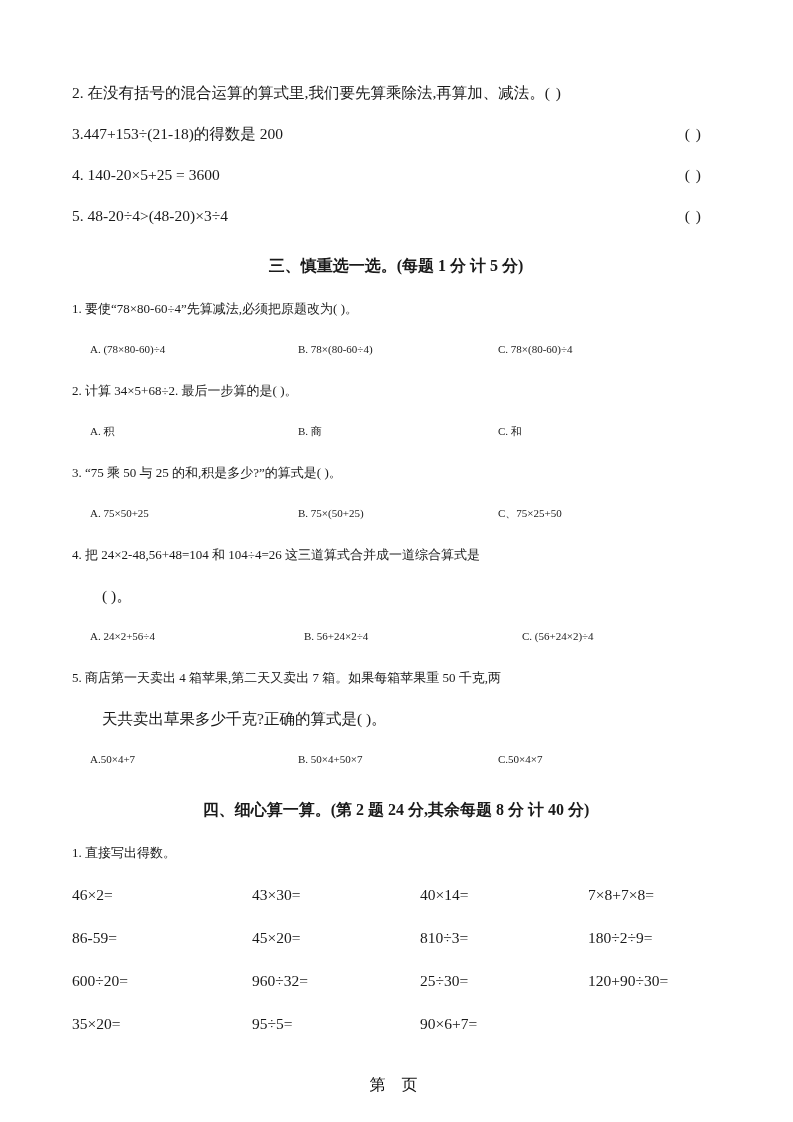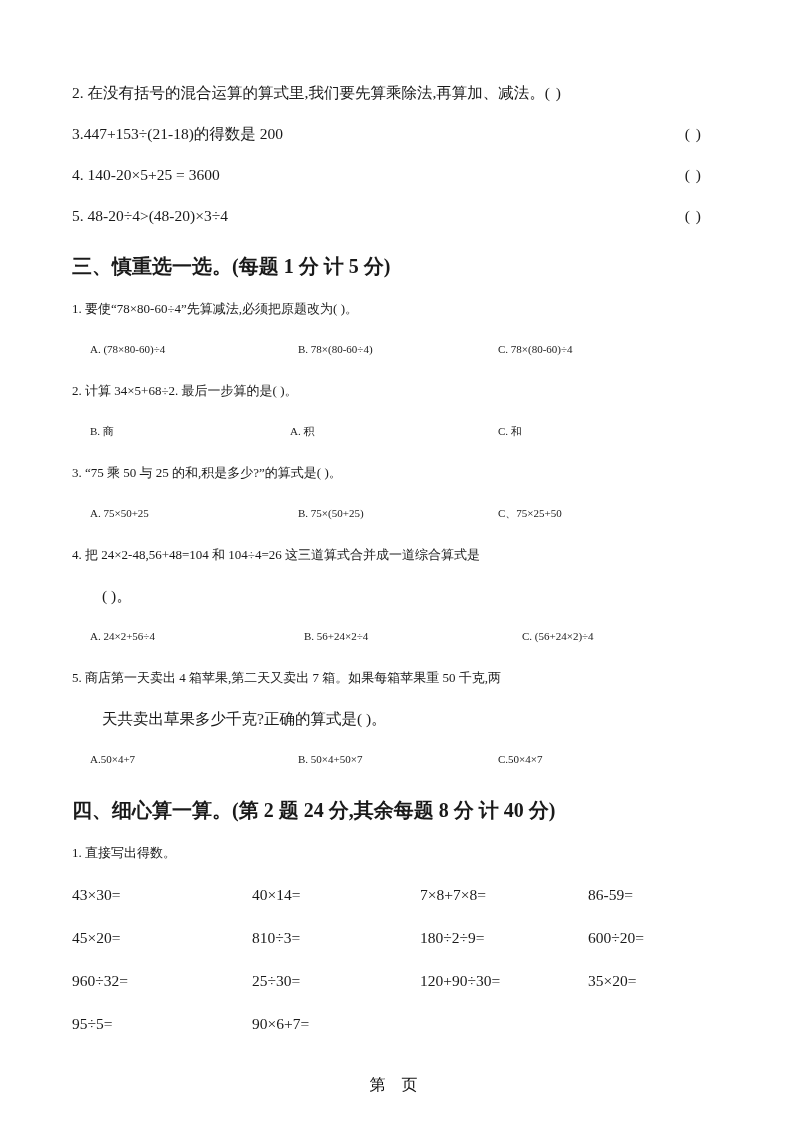--- a/index.html
+++ b/index.html
@@ -40,25 +40,26 @@
   }
   .tf-spacer {
     flex: 1 1 auto;
   }
   .tf-paren {
     flex: 0 0 auto;
     letter-spacing: 1px;
     padding-right: 18px;
   }
   .section-head {
-    font-size: 20px;
+    font-size: 16px;
     font-weight: bold;
     line-height: 44px;
     white-space: nowrap;
     margin-top: 8px;
+    text-align: center;
   }
   .choice-row {
     display: flex;
     font-size: 11px;
     line-height: 41px;
     white-space: nowrap;
     padding-left: 18px;
   }
   .choice-row .c {
     flex: 0 0 auto;
@@ -133,22 +134,22 @@
 
     <div class="q-line">1. 要使“78×80-60÷4”先算减法,必须把原题改为(        )。</div>
     <div class="choice-row">
       <span class="c c1">A. (78×80-60)÷4</span>
       <span class="c c2">B. 78×(80-60÷4)</span>
       <span class="c c3">C. 78×(80-60)÷4</span>
     </div>
 
     <div class="q-line">2. 计算 34×5+68÷2. 最后一步算的是(        )。</div>
     <div class="choice-row">
+      <span class="c c1">A. 积</span>
       <span class="c c2">B. 商</span>
-      <span class="c c1">A. 积</span>
       <span class="c c3">C. 和</span>
     </div>
 
     <div class="q-line">3. “75 乘 50 与 25 的和,积是多少?”的算式是(        )。</div>
     <div class="choice-row">
       <span class="c c1">A.  75×50+25</span>
       <span class="c c2">B. 75×(50+25)</span>
       <span class="c c3">C、75×25+50</span>
     </div>
 
@@ -166,20 +167,21 @@
       <span class="c c1">A.50×4+7</span>
       <span class="c c2">B.  50×4+50×7</span>
       <span class="c c3">C.50×4×7</span>
     </div>
 
     <div class="section-head">四、细心算一算。(第 2 题 24 分,其余每题 8 分   计 40 分)</div>
 
     <div class="q-line">1. 直接写出得数。</div>
 
     <div class="calc-grid">
+      <div>46×2=</div>
       <div>43×30=</div>
       <div>40×14=</div>
       <div>7×8+7×8=</div>
       <div>86-59=</div>
       <div>45×20=</div>
       <div>810÷3=</div>
       <div>180÷2÷9=</div>
       <div>600÷20=</div>
       <div>960÷32=</div>
       <div>25÷30=</div>

